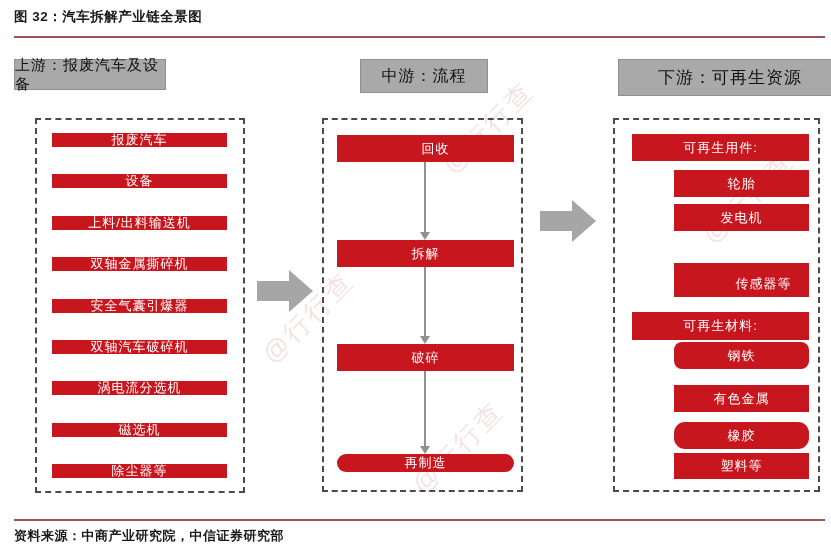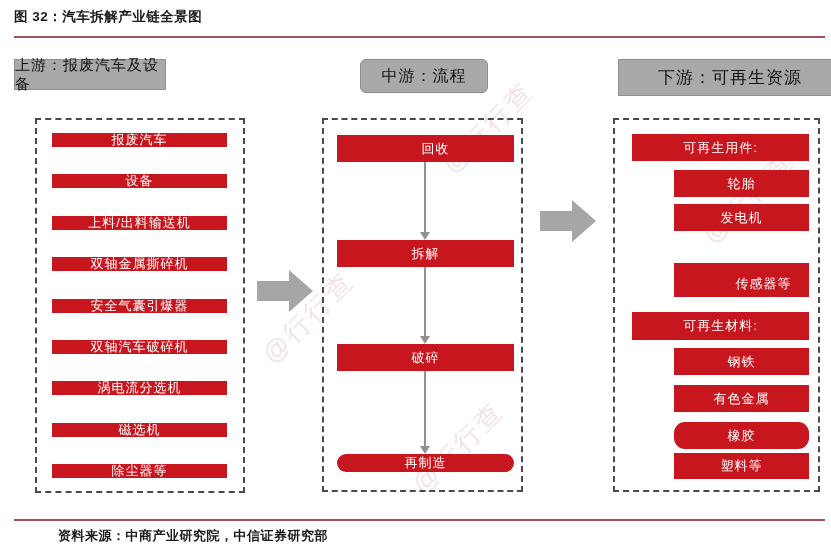--- a/index.html
+++ b/index.html
@@ -33,21 +33,21 @@
 
   .col-header {
     position: absolute;
     background: var(--header-gray);
     border: 1px solid var(--header-border);
     color: #111;
     display: flex; align-items: center; justify-content: center;
     letter-spacing: 1px;
   }
   .col-header.h-up   { left: 14px;  top: 59px; width: 152px; height: 31px; font-size: 15px; }
-  .col-header.h-mid  { left: 360px; top: 59px; width: 128px; height: 34px; font-size: 16px; border-radius: 6px; }
+  .col-header.h-mid  { left: 360px; top: 59px; width: 128px; height: 34px; font-size: 16px; }
   .col-header.h-down { left: 618px; top: 59px; width: 224px; height: 37px; font-size: 17px; }
 
   .dash-box {
     position: absolute;
     border: 2px dashed var(--dash-color);
     background: transparent;
   }
   .dash-up   { left: 35px;  top: 118px; width: 210px; height: 375px; }
   .dash-mid  { left: 322px; top: 118px; width: 201px; height: 374px; }
   .dash-down { left: 613px; top: 118px; width: 207px; height: 374px; }
@@ -117,21 +117,20 @@
   }
 
   .src-rule {
     position: absolute; left: 14px; top: 519px;
     width: 811px; height: 2px; background: var(--rule-red);
   }
   .src-text {
     position: absolute; left: 14px; top: 527px;
     font-size: 13px; font-weight: bold; color: #1a1a1a;
     letter-spacing: 0.5px;
-    margin-left: 44px;
   }
 </style>
 </head>
 <body>
 
 <div class="stage">
 
   <div class="watermark" style="left:430px; top:110px;">@行行查</div>
   <div class="watermark" style="left:690px; top:180px;">@行行查</div>
   <div class="watermark" style="left:250px; top:300px;">@行行查</div>
@@ -168,21 +167,21 @@
     <div class="rbox m-step" style="top:334px; height:18px;border-radius:13px;">再制造</div>
   </div>
 
   <div class="dash-box dash-down">
     <div class="rbox d-wide" style="top:14px;">可再生用件:</div>
     <div class="rbox d-indent" style="top:50px;">轮胎</div>
     <div class="rbox d-indent" style="top:84px;">发电机</div>
     <div class="rbox d-indent" style="top:103px;margin-top:40px;">电动机</div>
     <div class="rbox d-indent" style="top:150px;padding-left:44px;">传感器等</div>
     <div class="rbox d-wide" style="top:192px; height:28px;text-align:right;">可再生材料:</div>
-    <div class="rbox d-indent" style="top:228px;">钢铁</div>
+    <div class="rbox d-indent" style="top:222px;border-radius:8px;">钢铁</div>
     <div class="rbox d-indent" style="top:265px;">有色金属</div>
     <div class="rbox d-indent" style="top:302px;border-radius:11px;">橡胶</div>
     <div class="rbox d-indent" style="top:333px; height:26px;">塑料等</div>
   </div>
 
   <div class="big-arrow arrow-1">
     <div class="body"></div>
       <div class="head"></div>
   </div>
   <div class="big-arrow arrow-2">

